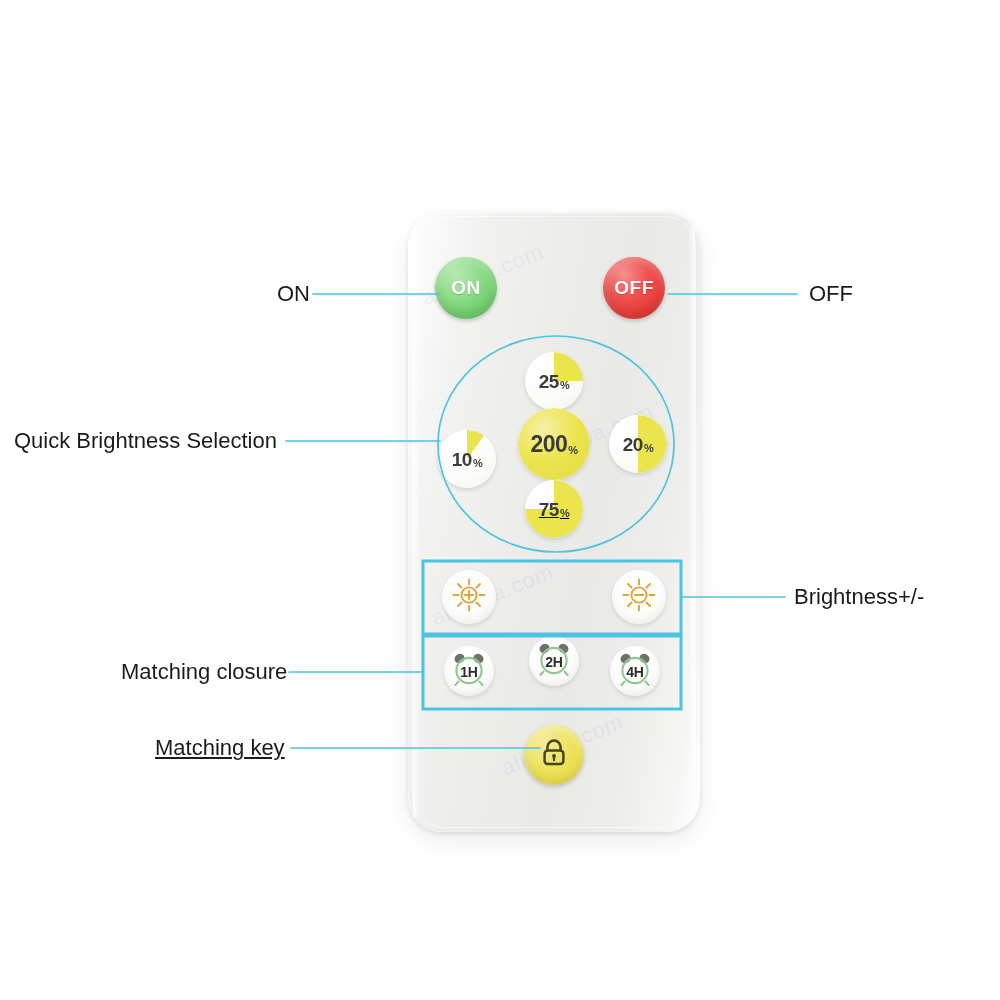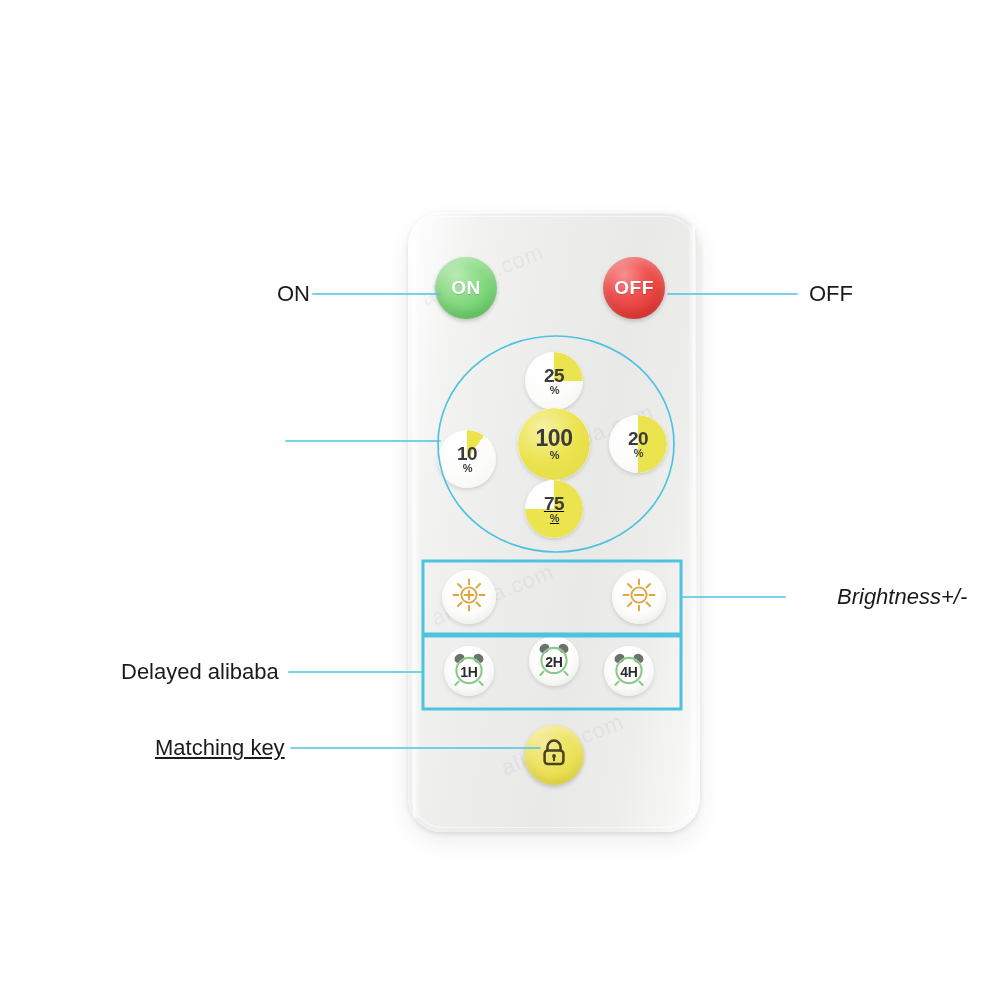--- a/index.html
+++ b/index.html
@@ -133,22 +133,21 @@
   }
   .pct-label {
     position: relative;
     z-index: 2;
     color: #3b3b39;
     font-weight: bold;
     font-size: 19px;
     letter-spacing: -0.5px;
     line-height: 1;
     display: flex;
-    align-items: center;
-    flex-direction: column;
+    align-items: flex-end;
   }
   .btn-pct.big .pct-label { font-size: 23px; }
   .pct-label .unit {
     font-size: 11px;
     font-weight: bold;
     margin-left: 1px;
   }
 
   
   .btn-bright {
@@ -248,21 +247,21 @@
       <div class="pie" id="pie-10" style="background: conic-gradient(rgb(236, 228, 79) 0deg, rgb(236, 228, 79) 36deg, rgba(255, 255, 255, 0) 36deg, rgba(255, 255, 255, 0) 360deg), radial-gradient(circle at 35% 28%, rgb(255, 255, 255) 0%, rgb(252, 252, 251) 55%, rgb(242, 242, 240) 100%);"></div>
       <span class="pct-label">
         <span>10</span>
           <span class="unit">%</span>
       </span>
     </div>
 
     <div class="btn btn-pct big" style="left:110px; top:196px;">
       <div class="pie" id="pie-100" style="background: radial-gradient(circle at 35% 28%, rgb(247, 240, 166) 0%, rgb(236, 228, 79) 48%, rgb(227, 218, 70) 100%);"></div>
       <span class="pct-label">
-        <span>100</span>
+        <span>200</span>
           <span class="unit">%</span>
       </span>
     </div>
 
     <div class="btn btn-pct" style="left:201px; top:203px;">
       <div class="pie" id="pie-50" style="background: conic-gradient(rgb(236, 228, 79) 0deg, rgb(236, 228, 79) 180deg, rgba(255, 255, 255, 0) 180deg, rgba(255, 255, 255, 0) 360deg), radial-gradient(circle at 35% 28%, rgb(255, 255, 255) 0%, rgb(252, 252, 251) 55%, rgb(242, 242, 240) 100%);"></div>
       <span class="pct-label">
         <span>20</span>
           <span class="unit">%</span>
       </span>
@@ -334,21 +333,21 @@
           <ellipse cx="11.5" cy="10.5" rx="5.2" ry="4.4" transform="rotate(-32 11.5 10.5)" fill="#6f6f6f"></ellipse>
           <ellipse cx="30.5" cy="10.5" rx="5.2" ry="4.4" transform="rotate(32 30.5 10.5)" fill="#6f6f6f"></ellipse>
           <circle cx="21" cy="22.5" r="12.6" fill="none" stroke="#8cc98a" stroke-width="2.1"></circle>
           <line x1="10.5" y1="33.6" x2="7.4" y2="37" stroke="#8cc98a" stroke-width="2.1" stroke-linecap="round"></line>
           <line x1="31.5" y1="33.6" x2="34.6" y2="37" stroke="#8cc98a" stroke-width="2.1" stroke-linecap="round"></line>
         </svg>
       </span>
       <span class="timer-label">2H</span>
     </div>
 
-    <div class="btn btn-timer" style="left:196px; top:434px;">
+    <div class="btn btn-timer" style="left:202px; top:434px;">
       <span>
         <svg width="42" height="42" viewBox="0 0 42 42">
           <ellipse cx="11.5" cy="10.5" rx="5.2" ry="4.4" transform="rotate(-32 11.5 10.5)" fill="#6f6f6f"></ellipse>
           <ellipse cx="30.5" cy="10.5" rx="5.2" ry="4.4" transform="rotate(32 30.5 10.5)" fill="#6f6f6f"></ellipse>
           <circle cx="21" cy="22.5" r="12.6" fill="none" stroke="#8cc98a" stroke-width="2.1"></circle>
           <line x1="10.5" y1="33.6" x2="7.4" y2="37" stroke="#8cc98a" stroke-width="2.1" stroke-linecap="round"></line>
           <line x1="31.5" y1="33.6" x2="34.6" y2="37" stroke="#8cc98a" stroke-width="2.1" stroke-linecap="round"></line>
         </svg>
       </span>
       <span class="timer-label">4H</span>
@@ -389,20 +388,21 @@
       <line x1="289" y1="672" x2="423" y2="672"></line>
 
       <line x1="291" y1="748" x2="540" y2="748"></line>
     </g>
   </svg>
 
   <div class="lbl" style="left:277px; top:283px;">ON</div>
 
   <div class="lbl" style="left:809px; top:283px;">OFF</div>
 
-
-  <div class="lbl" style="left:837px; top:586px;font-style:italic;">Brightness+/-</div>
-
-  <div class="lbl" style="left:121px; top:661px;">Delayed alibaba</div>
+  <div class="lbl" style="left:14px; top:430px;">Quick Brightness Selection</div>
+
+  <div class="lbl" style="left:794px; top:586px;">Brightness+/-</div>
+
+  <div class="lbl" style="left:121px; top:661px;">Matching closure</div>
 
   <div class="lbl" style="left:155px; top:737px;text-decoration:underline;">Matching key</div>
 
 </div>
 
 </body></html>

